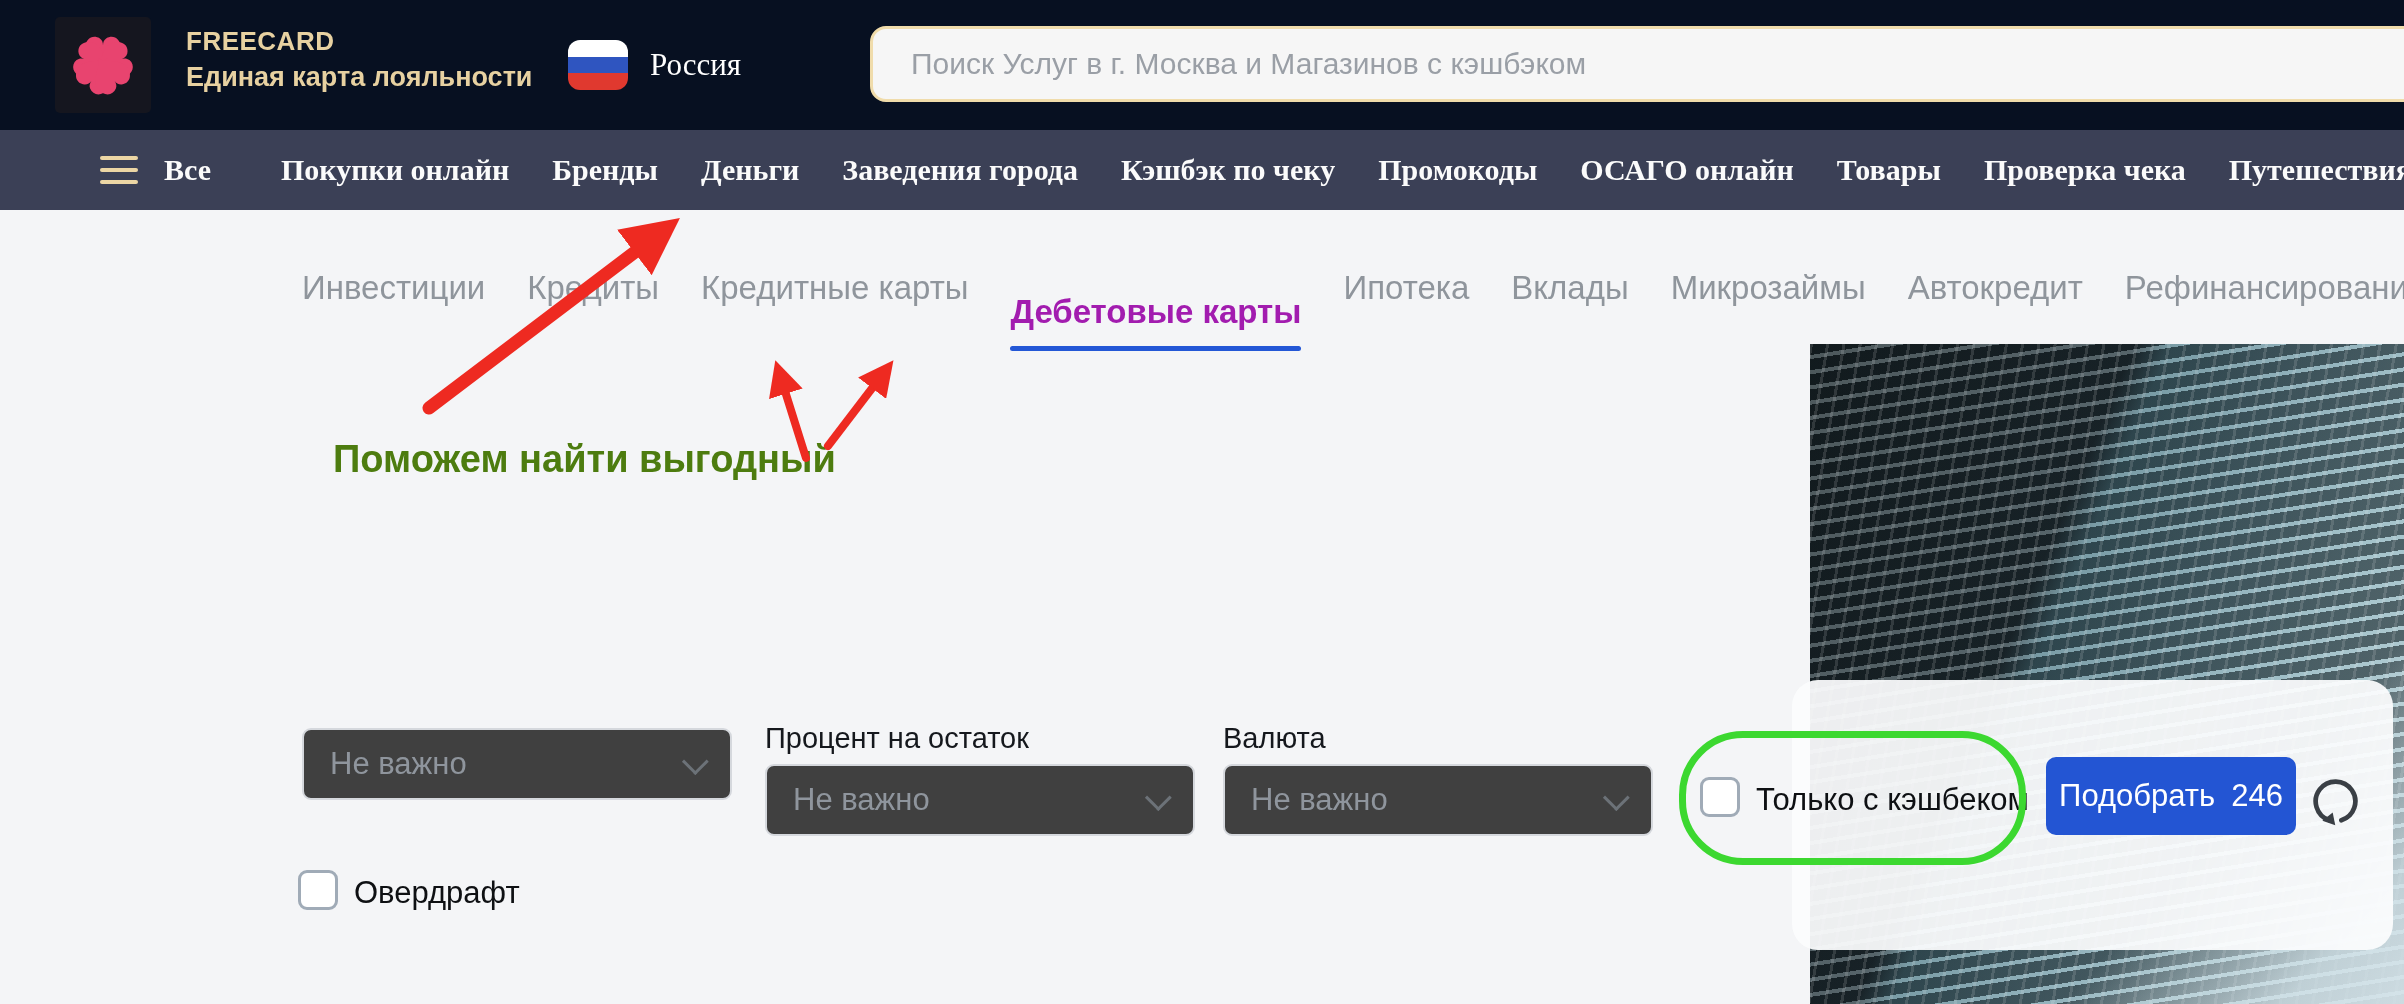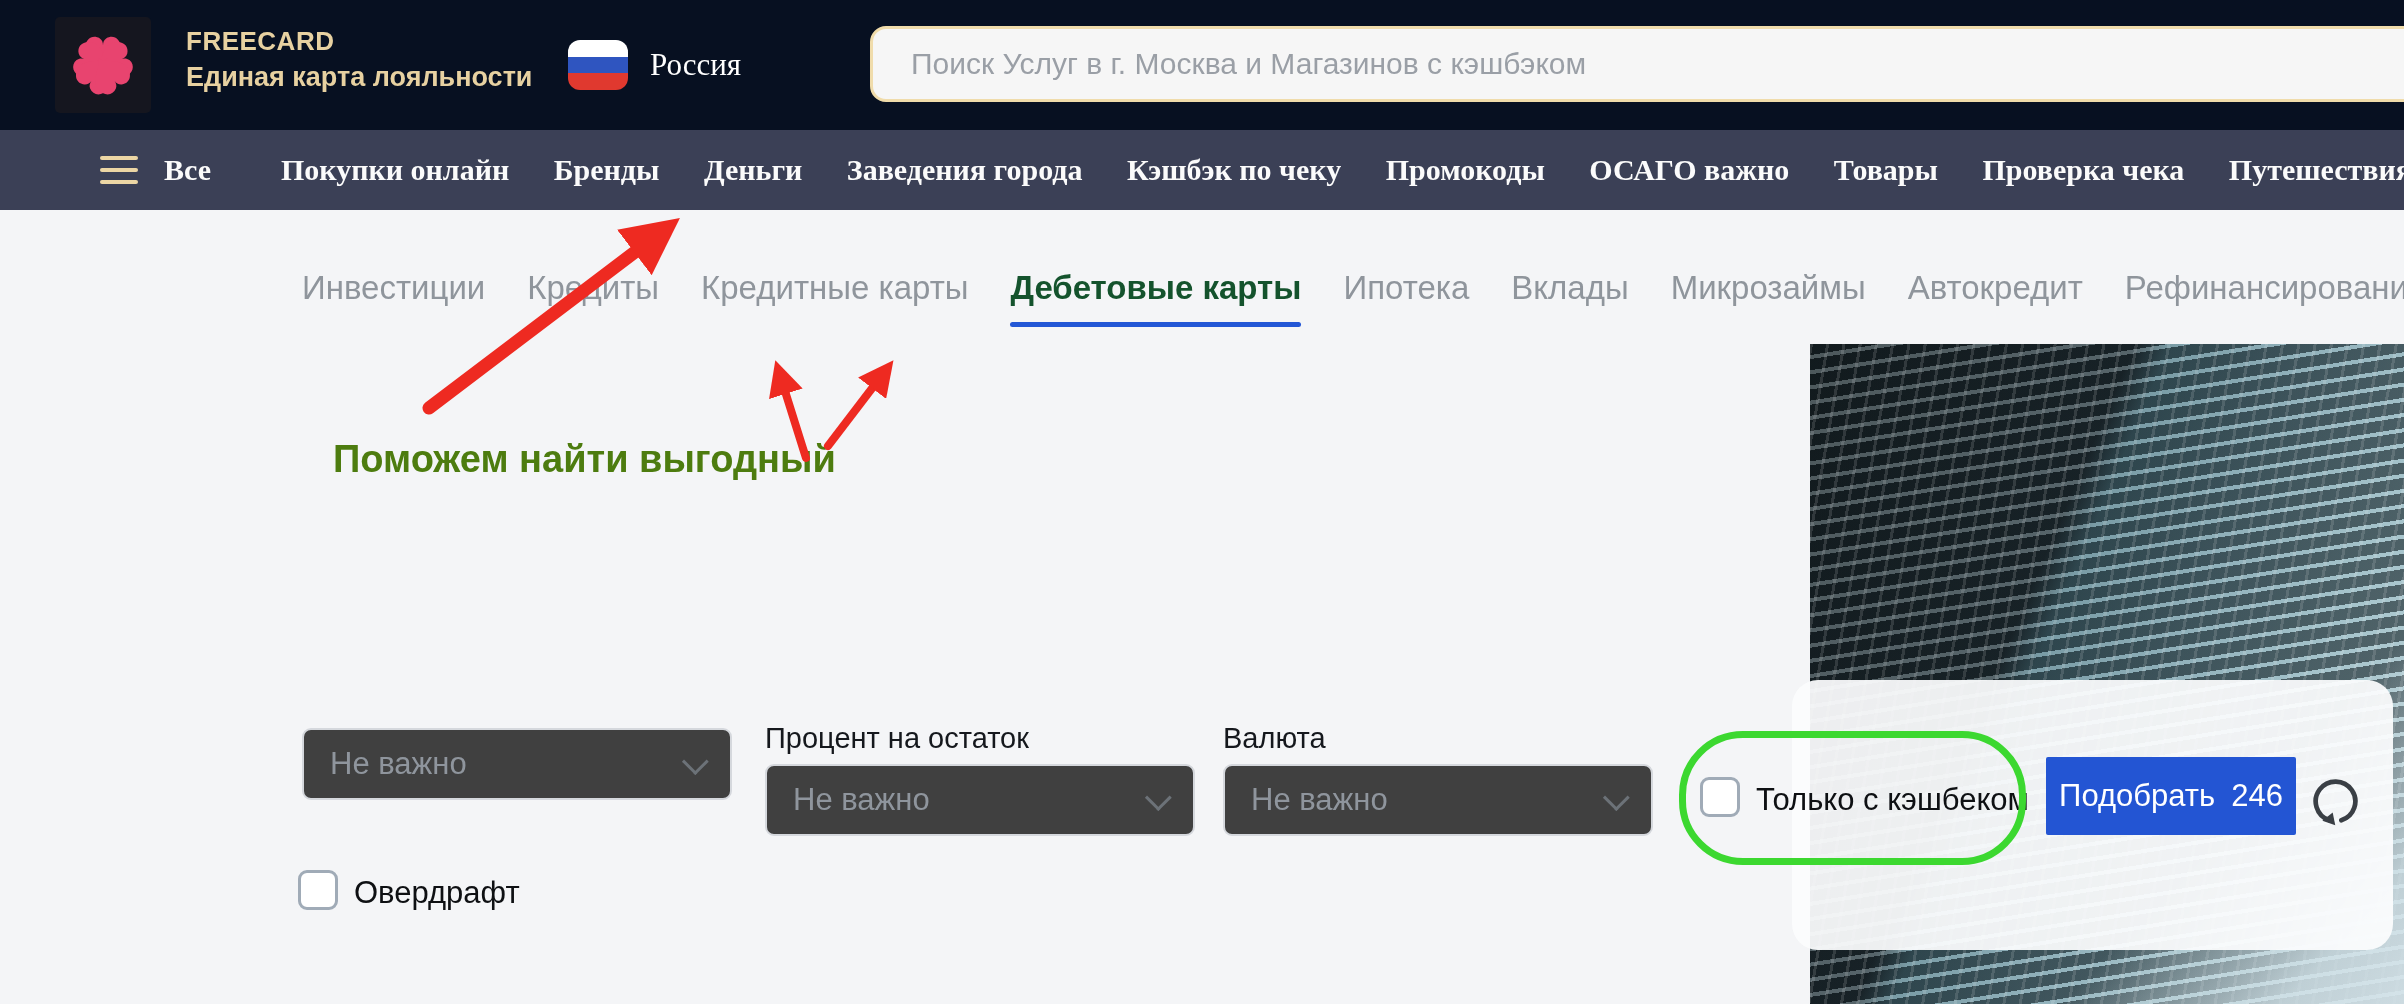--- a/index.html
+++ b/index.html
@@ -28,21 +28,21 @@
   .nav-all{display:flex;align-items:center;gap:26px;margin-left:100px;cursor:pointer;}
   .burger{display:flex;flex-direction:column;gap:8px;}
   .burger span{display:block;width:38px;height:4px;background:#ecd6a4;border-radius:2px;}
   .nav-items{flex:1;display:flex;justify-content:space-between;margin:0 20px 0 70px;}
   .nav-item,.nav-all-label{font-family:"Liberation Serif","DejaVu Serif",serif;font-size:30px;
        font-weight:600;color:#fbfbfb;cursor:pointer;white-space:nowrap;}
 
   
   .tabs{position:absolute;left:302px;top:268px;display:flex;gap:42px;}
   .tab{font-size:33px;color:#8f959c;line-height:40px;cursor:pointer;position:relative;white-space:nowrap;}
-  .tab.active{color:#14532d;font-weight:600;}
+  .tab.active{color:#a21caf;font-weight:600;margin-top:24px;}
   .tab.active::after{content:"";position:absolute;left:0;right:0;bottom:-19px;height:5px;
        background:#2357d6;border-radius:3px;}
 
   
   .hero-img{position:absolute;left:1810px;top:344px;right:0;bottom:0;
     background:
       linear-gradient(to top left, rgba(214,228,234,.95) 0%, rgba(210,226,232,.85) 12%, rgba(210,226,232,0) 30%),
       repeating-linear-gradient(100deg, rgba(255,255,255,.13) 0 3px, rgba(255,255,255,0) 3px 16px),
       repeating-linear-gradient(171deg, rgba(8,16,20,.55) 0 11px, rgba(186,203,208,.30) 11px 15px),
       linear-gradient(113deg,#1d2629 0%,#2a373d 36%,#5d8793 40%,#7da4b0 55%,#9cc0c9 72%,#c6dbe1 100%);}
@@ -59,21 +59,21 @@
           box-sizing:border-box;display:flex;align-items:center;justify-content:space-between;
           padding:0 28px 0 26px;cursor:pointer;}
   .select .val{font-size:31px;color:#8f959d;}
   .chev{width:16px;height:16px;border-right:3px solid #6c7278;border-bottom:3px solid #6c7278;
         transform:rotate(45deg) translateY(-4px);}
   .checkbox{position:absolute;width:40px;height:40px;background:#ffffff;border:3px solid #a0abb7;
         border-radius:9px;box-sizing:border-box;cursor:pointer;}
   .cb-label{position:absolute;font-size:31px;color:#0e1013;}
 
   .submit-btn{position:absolute;left:2046px;top:757px;width:250px;height:78px;background:#2355d3;
-        border:none;border-radius:2px;color:#ffffff;font-size:31px;font-family:inherit;
+        border:none;border-radius:10px;color:#ffffff;font-size:31px;font-family:inherit;
         display:flex;align-items:center;justify-content:center;gap:16px;cursor:pointer;}
   .reset{position:absolute;left:2312px;top:774px;width:50px;height:52px;cursor:pointer;}
 
   
   .annot-svg{position:absolute;left:0;top:0;width:2404px;height:1004px;pointer-events:none;}
   .green-oval{position:absolute;left:1679px;top:731px;width:347px;height:134px;
         border:7px solid #3cd830;border-radius:64px;box-sizing:border-box;pointer-events:none;}
 </style>
 </head>
 <body>
@@ -116,21 +116,21 @@
         </div>
       <div class="nav-all-label">Все</div>
     </div>
     <div class="nav-items">
       <div class="nav-item">Покупки онлайн</div>
       <div class="nav-item">Бренды</div>
       <div class="nav-item">Деньги</div>
       <div class="nav-item">Заведения города</div>
       <div class="nav-item">Кэшбэк по чеку</div>
       <div class="nav-item">Промокоды</div>
-      <div class="nav-item">ОСАГО важно</div>
+      <div class="nav-item">ОСАГО онлайн</div>
       <div class="nav-item">Товары</div>
       <div class="nav-item">Проверка чека</div>
       <div class="nav-item">Путешествия</div>
     </div>
   </div>
 
   <div class="hero-img"></div>
   <div class="hero-card"></div>
 
   <div class="tabs">

